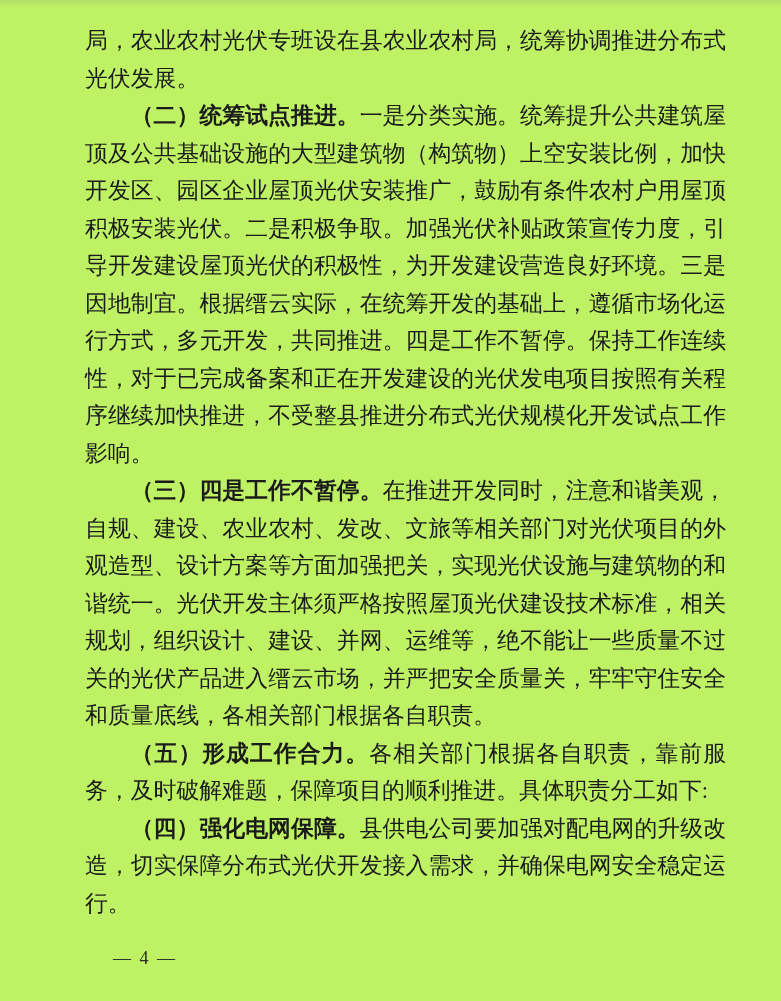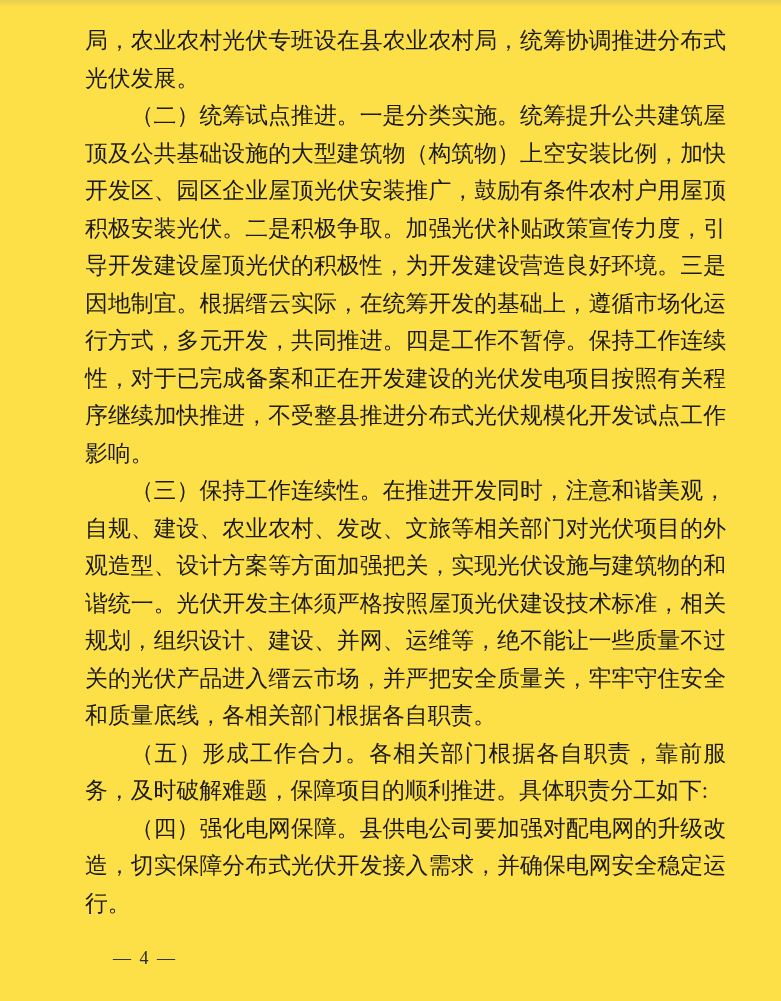--- a/index.html
+++ b/index.html
@@ -4,21 +4,21 @@
 <style>
   html, body {
     margin: 0;
     padding: 0;
     background: #ffffff;
   }
   .page {
     position: relative;
     width: 781px;
     height: 1001px;
-    background: #fde047;
+    background: #bef264;
     overflow: hidden;
     font-family: "Liberation Serif", serif;
   }
   
   .scan-edge-top {
     position: absolute;
     left: 0; top: 0;
     width: 100%; height: 7px;
     background: linear-gradient(to bottom, rgba(120,120,120,0.18), rgba(120,120,120,0));
     pointer-events: none;
@@ -34,21 +34,21 @@
     text-align: justify;
   }
   p.para {
     margin: 0;
     padding: 0;
   }
   p.para.indent {
     text-indent: 2em;
   }
   .run-normal { font-weight: normal; }
-  .run-kai    { font-weight: normal; }   
+  .run-kai    { font-weight: bold; }   
   .run-bold   { font-weight: normal; }
   .page-footer {
     position: absolute;
     left: 113px;
     top: 948px;
     font-size: 18px;
     letter-spacing: 2px;
     color: #2a2a2a;
     white-space: pre;
   }
@@ -56,19 +56,19 @@
 </head>
 <body>
 
 <div class="page">
   <div class="scan-edge-top"></div>
 
   <div class="doc-body">
 
   <p class="para"><span class="run-normal">局，农业农村光伏专班设在县农业农村局，统筹协调推进分布式光伏发展。</span></p>
       <p class="para indent"><span class="run-kai">（二）统筹试点推进。</span><span class="run-bold">一是分类实施</span><span class="run-normal">。统筹提升公共建筑屋顶及公共基础设施的大型建筑物（构筑物）上空安装比例，加快开发区、园区企业屋顶光伏安装推广，鼓励有条件农村户用屋顶积极安装光伏。</span><span class="run-bold">二是积极争取</span><span class="run-normal">。加强光伏补贴政策宣传力度，引导开发建设屋顶光伏的积极性，为开发建设营造良好环境。</span><span class="run-bold">三是因地制宜</span><span class="run-normal">。根据缙云实际，在统筹开发的基础上，遵循市场化运行方式，多元开发，共同推进。</span><span class="run-bold">四是工作不暂停。</span><span class="run-normal">保持工作连续性，对于已完成备案和正在开发建设的光伏发电项目按照有关程序继续加快推进，不受整县推进分布式光伏规模化开发试点工作影响。</span></p>
-      <p class="para indent"><span class="run-kai">（三）保持工作连续性。</span><span class="run-normal">在推进开发同时，注意和谐美观，自规、建设、农业农村、发改、文旅等相关部门对光伏项目的外观造型、设计方案等方面加强把关，实现光伏设施与建筑物的和谐统一。光伏开发主体须严格按照屋顶光伏建设技术标准，相关规划，组织设计、建设、并网、运维等，绝不能让一些质量不过关的光伏产品进入缙云市场，并严把安全质量关，牢牢守住安全和质量底线，各相关部门根据各自职责。</span></p>
+      <p class="para indent"><span class="run-kai">（三）四是工作不暂停。</span><span class="run-normal">在推进开发同时，注意和谐美观，自规、建设、农业农村、发改、文旅等相关部门对光伏项目的外观造型、设计方案等方面加强把关，实现光伏设施与建筑物的和谐统一。光伏开发主体须严格按照屋顶光伏建设技术标准，相关规划，组织设计、建设、并网、运维等，绝不能让一些质量不过关的光伏产品进入缙云市场，并严把安全质量关，牢牢守住安全和质量底线，各相关部门根据各自职责。</span></p>
       <p class="para indent"><span class="run-kai">（五）形成工作合力。</span><span class="run-normal">各相关部门根据各自职责，靠前服务，及时破解难题，保障项目的顺利推进。具体职责分工如下:</span></p>
       <p class="para indent"><span class="run-kai">（四）强化电网保障。</span><span class="run-normal">县供电公司要加强对配电网的升级改造，切实保障分布式光伏开发接入需求，并确保电网安全稳定运行。</span></p>
     </div>
 
   <div class="page-footer">— 4 —</div>
 </div>
 
 </body></html>

